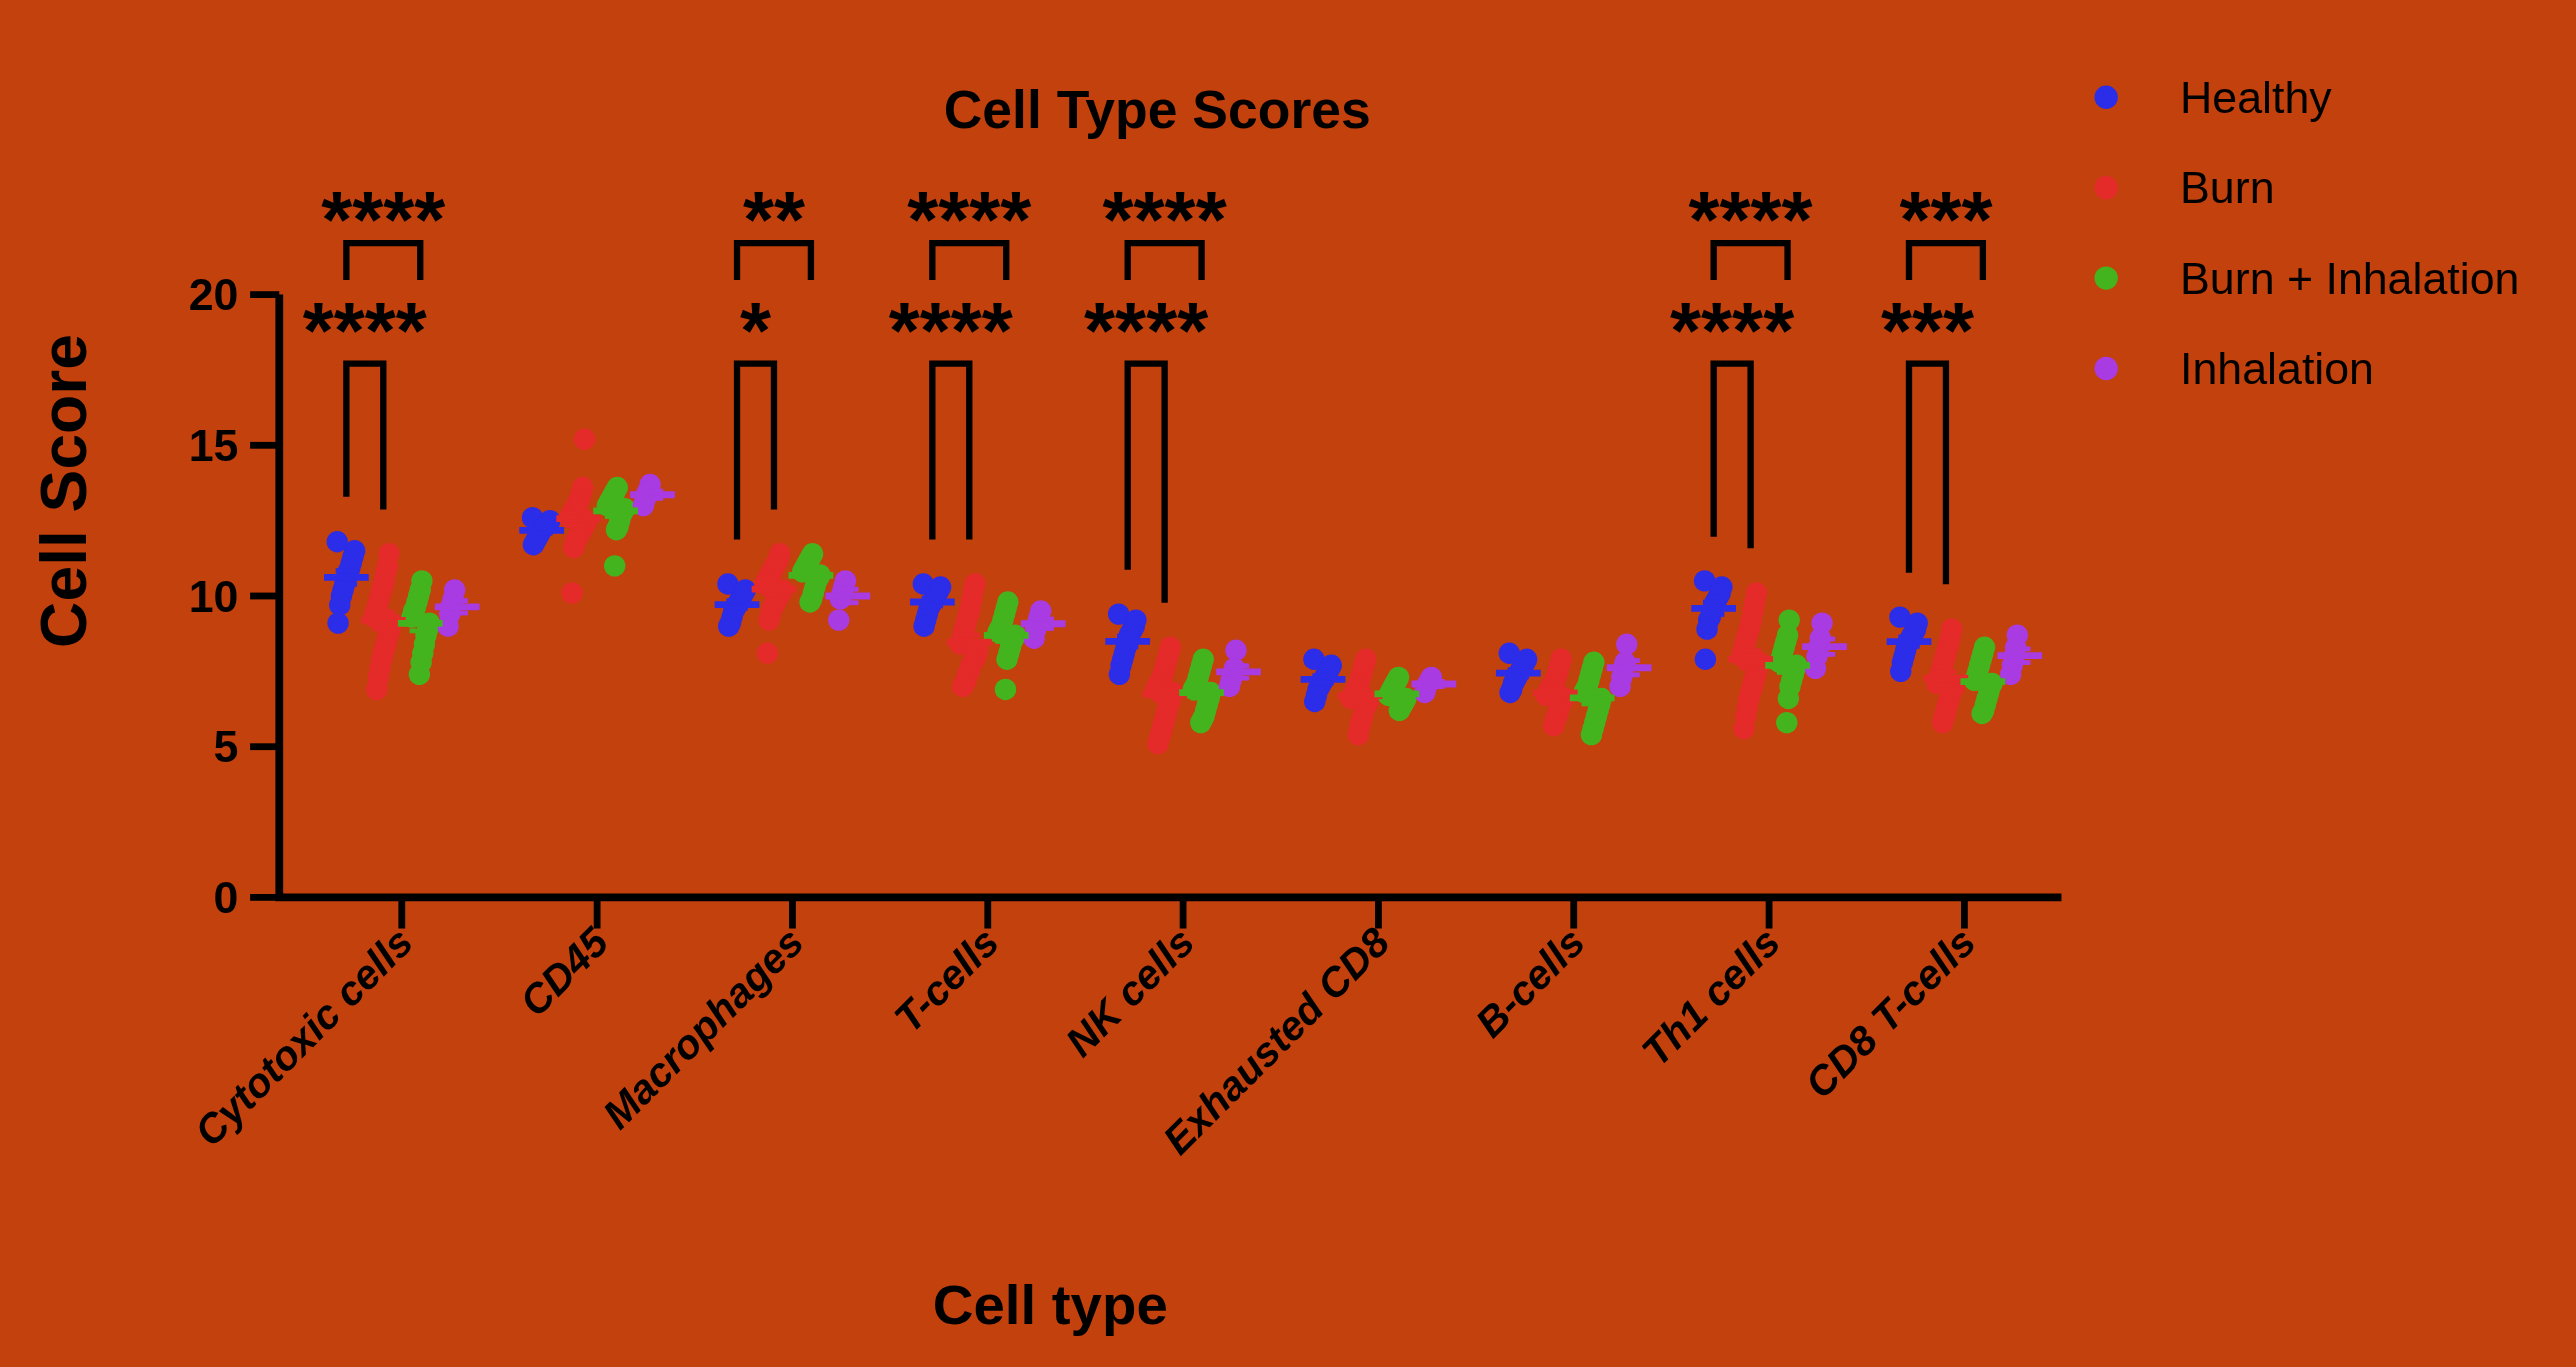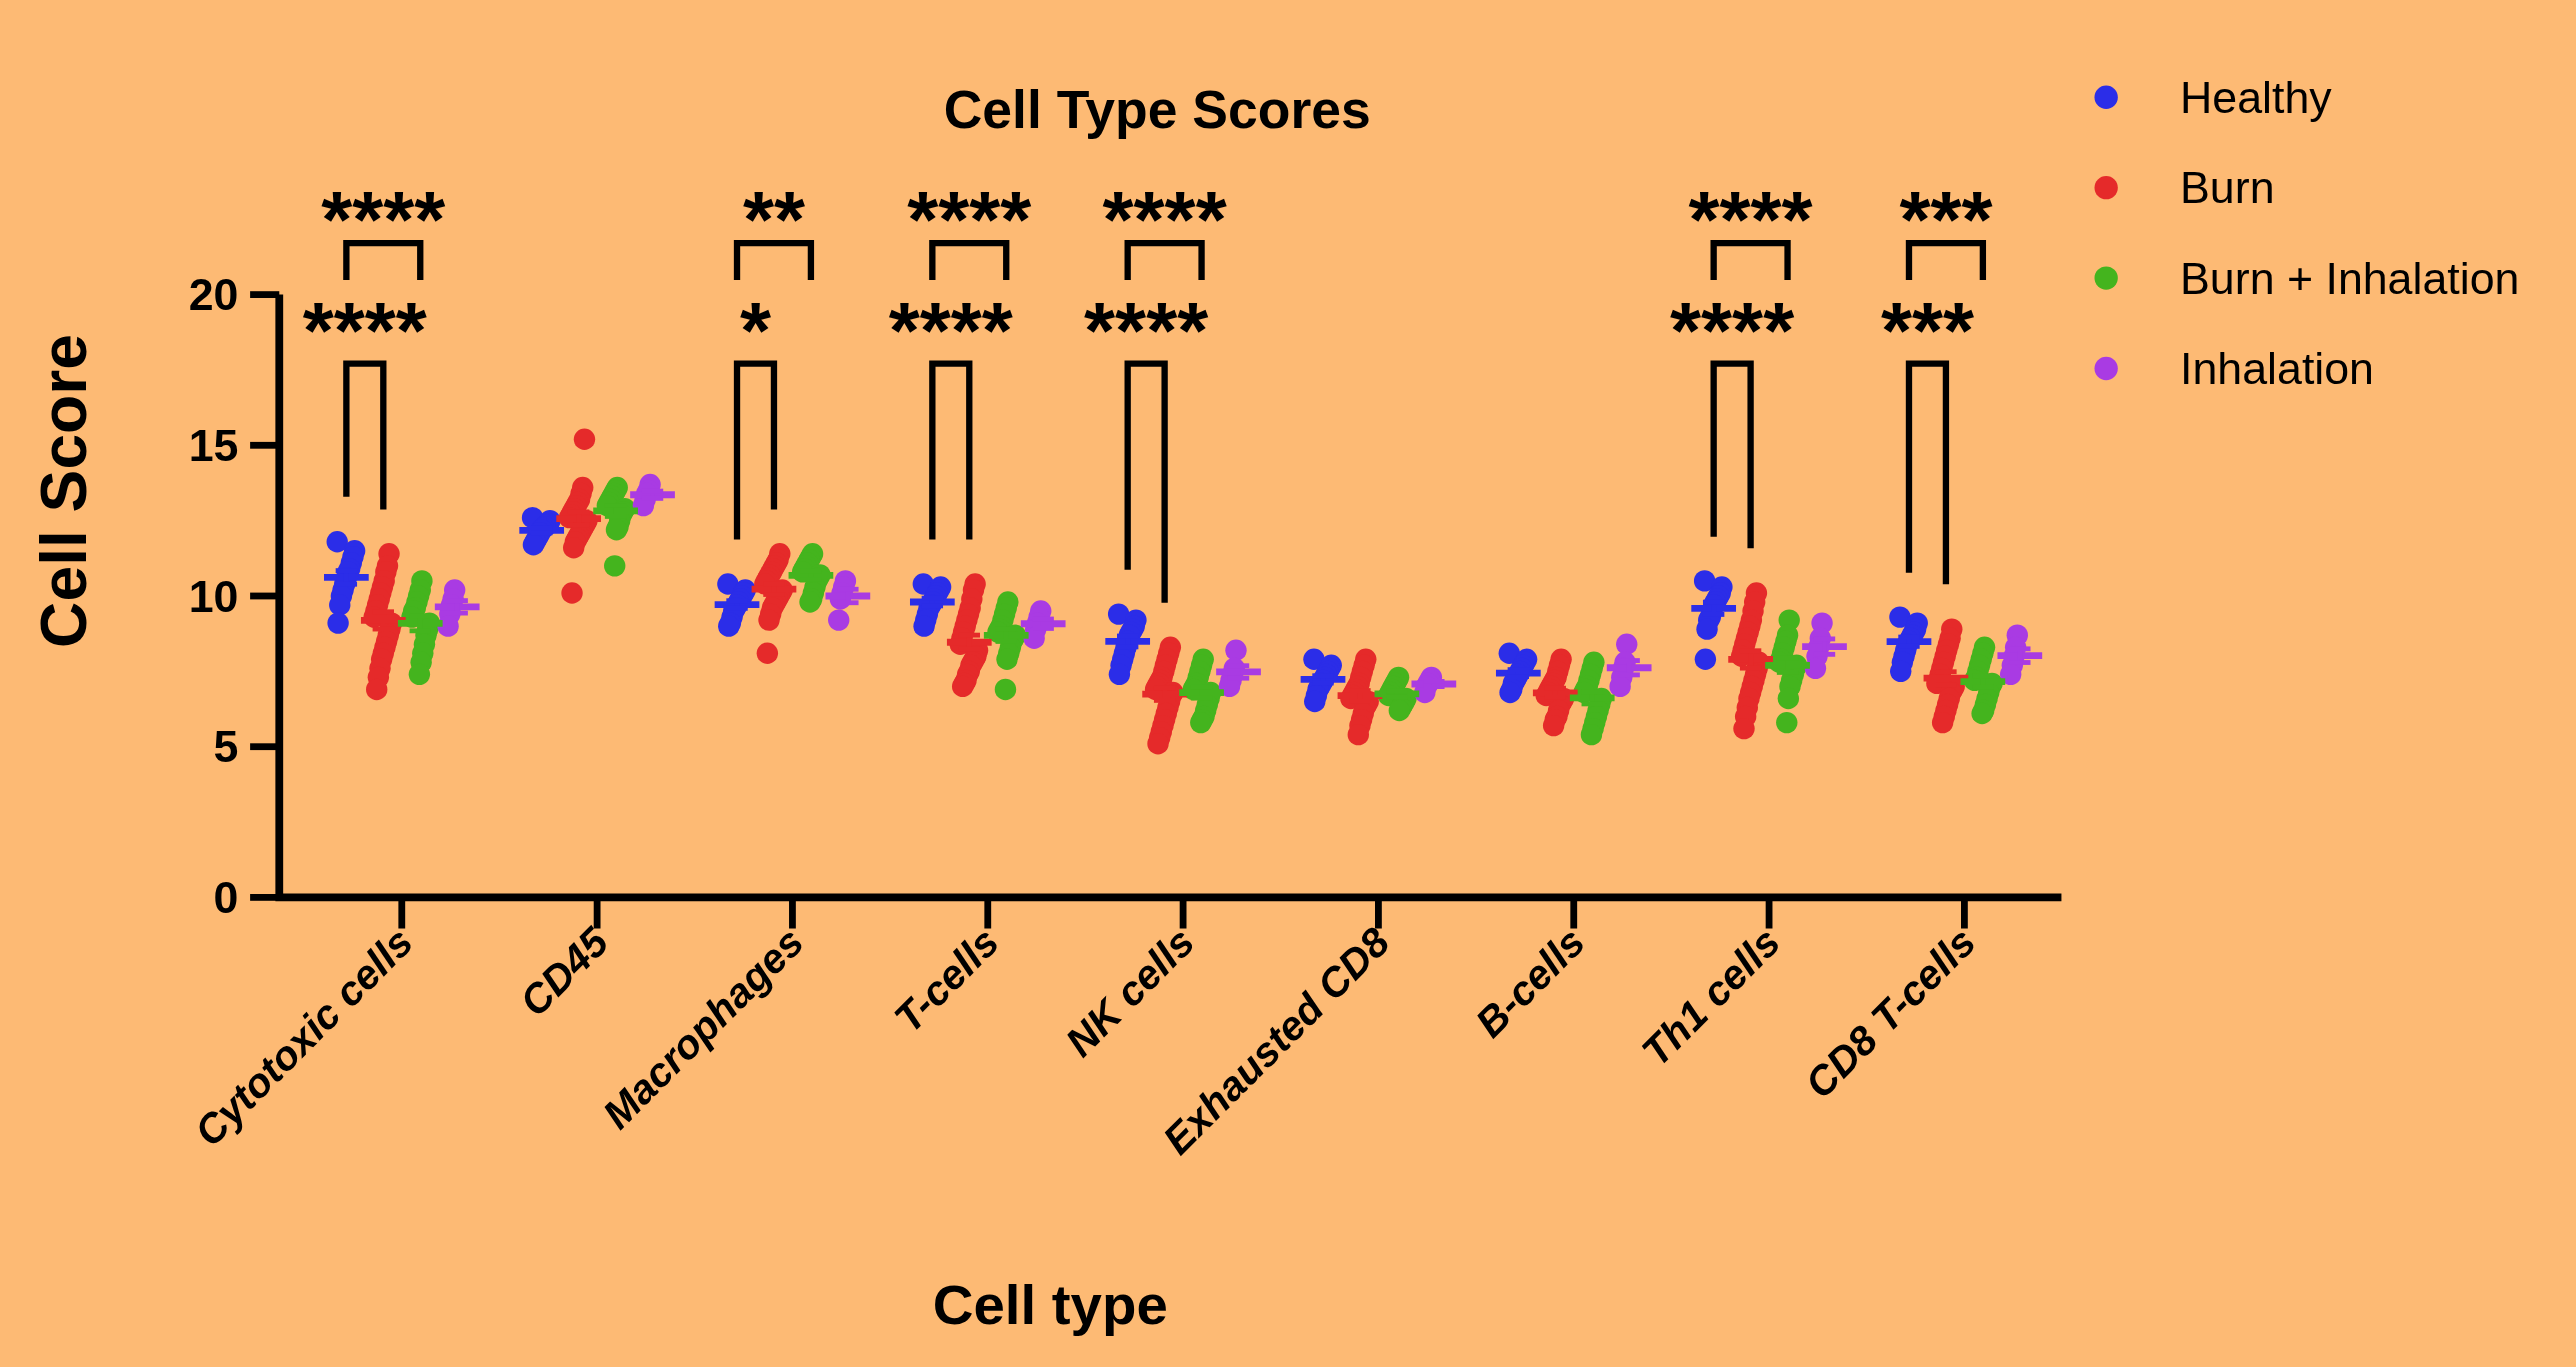--- a/index.html
+++ b/index.html
@@ -1,17 +1,17 @@
 <!DOCTYPE html>
 <html><head>
 <meta charset="utf-8">
 <style>
   html,body{margin:0;padding:0;background:#ffffff;}
   body{width:2576px;height:1367px;font-family:"Liberation Sans",sans-serif;}
-  #stage{position:relative;width:2576px;height:1367px;background:#fdba74;overflow:hidden;}
+  #stage{position:relative;width:2576px;height:1367px;background:#c2410c;overflow:hidden;}
   svg text{fill:#000;}
 </style>
 </head>
 <body>
 
 <div id="stage">
   <svg id="chart" width="2576" height="1367" viewBox="0 0 2649 1406" xmlns="http://www.w3.org/2000/svg">
 
     <text x="1190" y="132" text-anchor="middle" font-size="55" font-weight="bold">Cell Type Scores</text>
 

